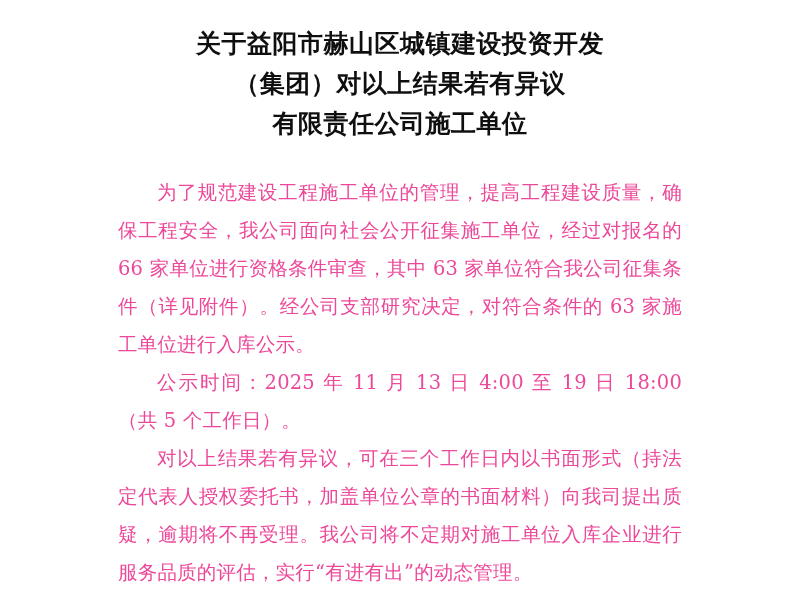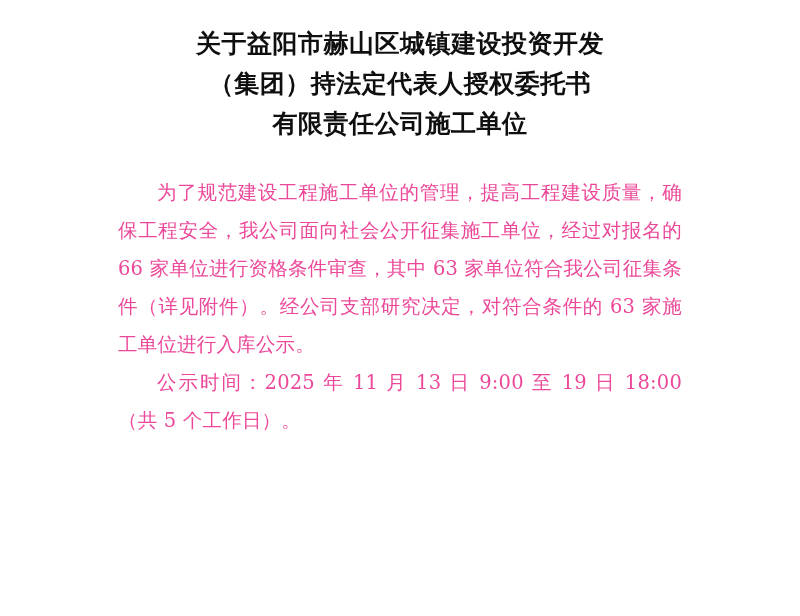--- a/index.html
+++ b/index.html
@@ -54,22 +54,23 @@
     text-indent: 2em;
   }
 </style>
 </head>
 <body>
 
 <div class="page">
 
   <h1 class="doc-title">
     <span class="tline">关于益阳市赫山区城镇建设投资开发</span>
-    <span class="tline">（集团）持法定代表人授权委托书</span>
+    <span class="tline">（集团）对以上结果若有异议</span>
     <span class="tline">有限责任公司施工单位</span>
   </h1>
 
   <div class="body-block">
     <p class="para indent">为了规范建设工程施工单位的管理，提高工程建设质量，确保工程安全，我公司面向社会公开征集施工单位，经过对报名的 66 家单位进行资格条件审查，其中 63 家单位符合我公司征集条件（详见附件）。经公司支部研究决定，对符合条件的 63 家施工单位进行入库公示。</p>
-    <p class="para indent">公示时间：2025 年 11 月 13 日 9:00 至 19 日 18:00（共 5 个工作日）。</p>
+    <p class="para indent">公示时间：2025 年 11 月 13 日 4:00 至 19 日 18:00（共 5 个工作日）。</p>
+    <p class="para indent">对以上结果若有异议，可在三个工作日内以书面形式（持法定代表人授权委托书，加盖单位公章的书面材料）向我司提出质疑，逾期将不再受理。我公司将不定期对施工单位入库企业进行服务品质的评估，实行“有进有出”的动态管理。</p>
   </div>
 
 </div>
 
 </body></html>

